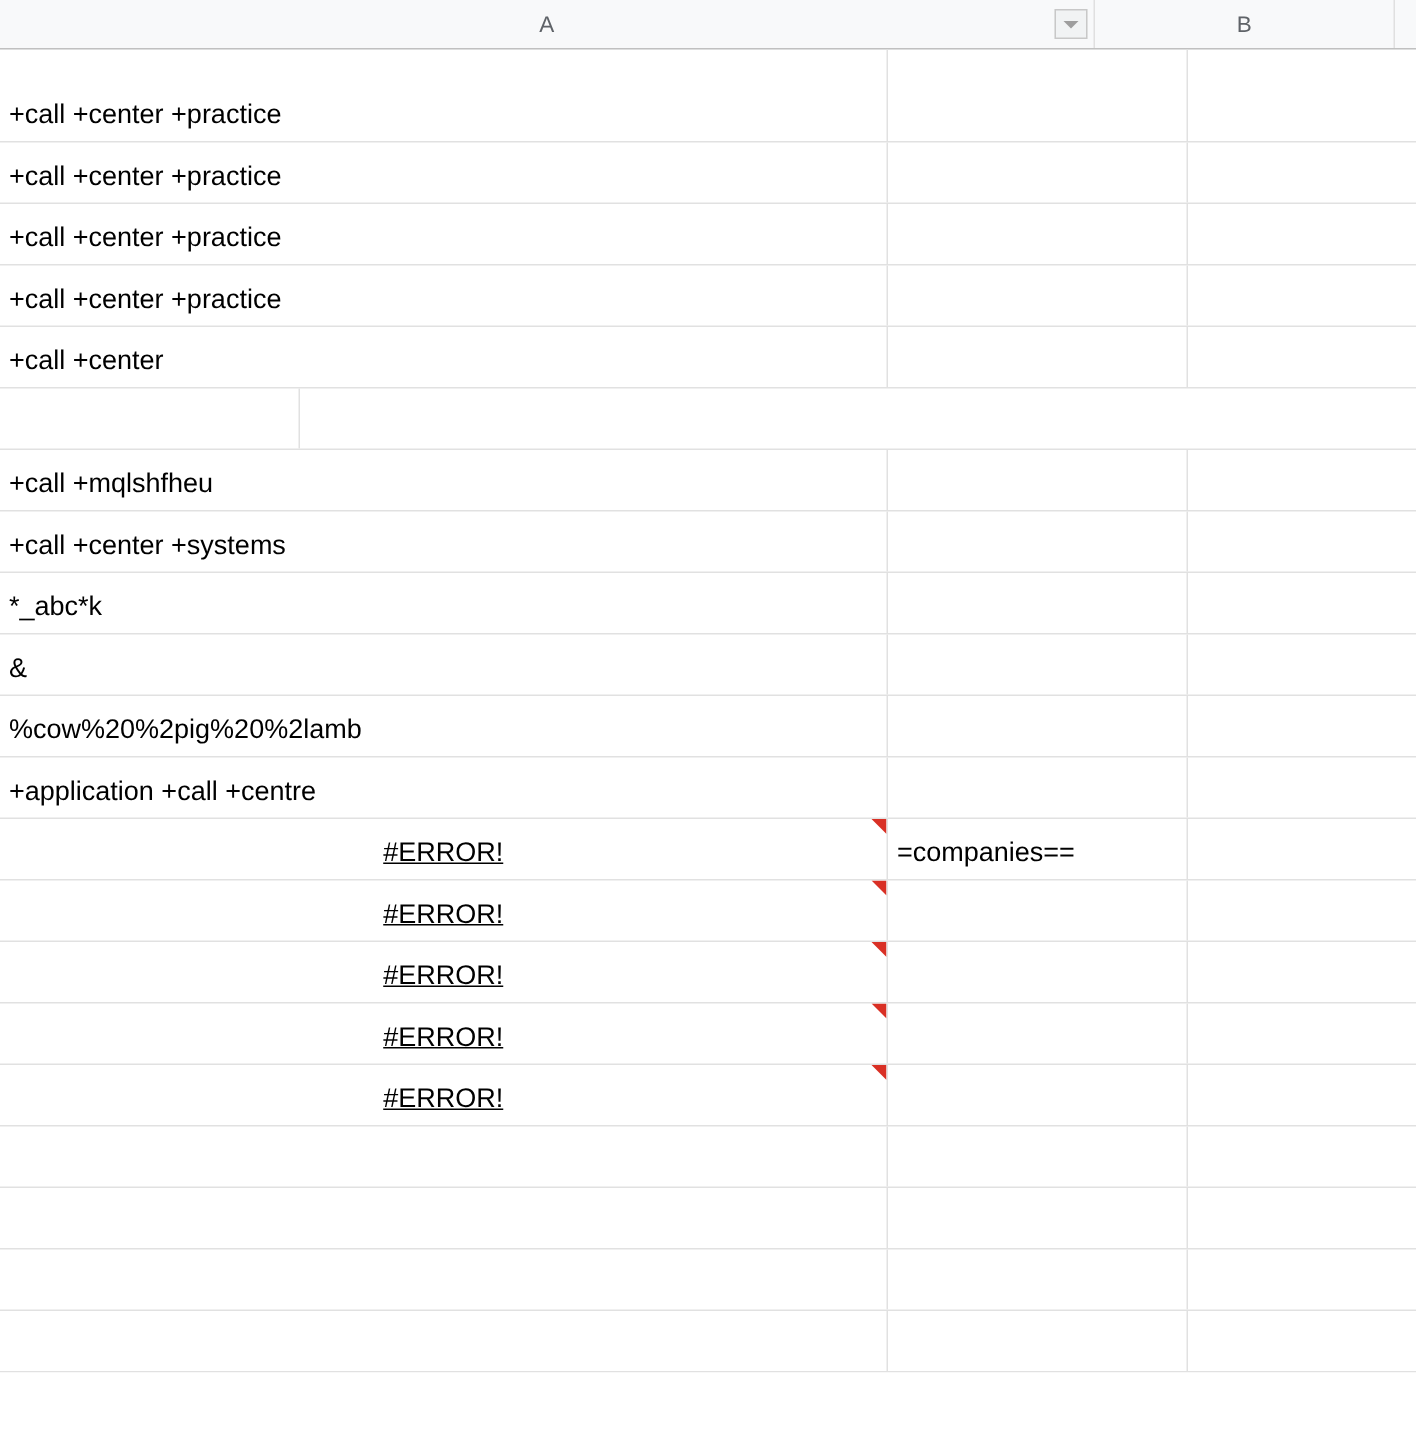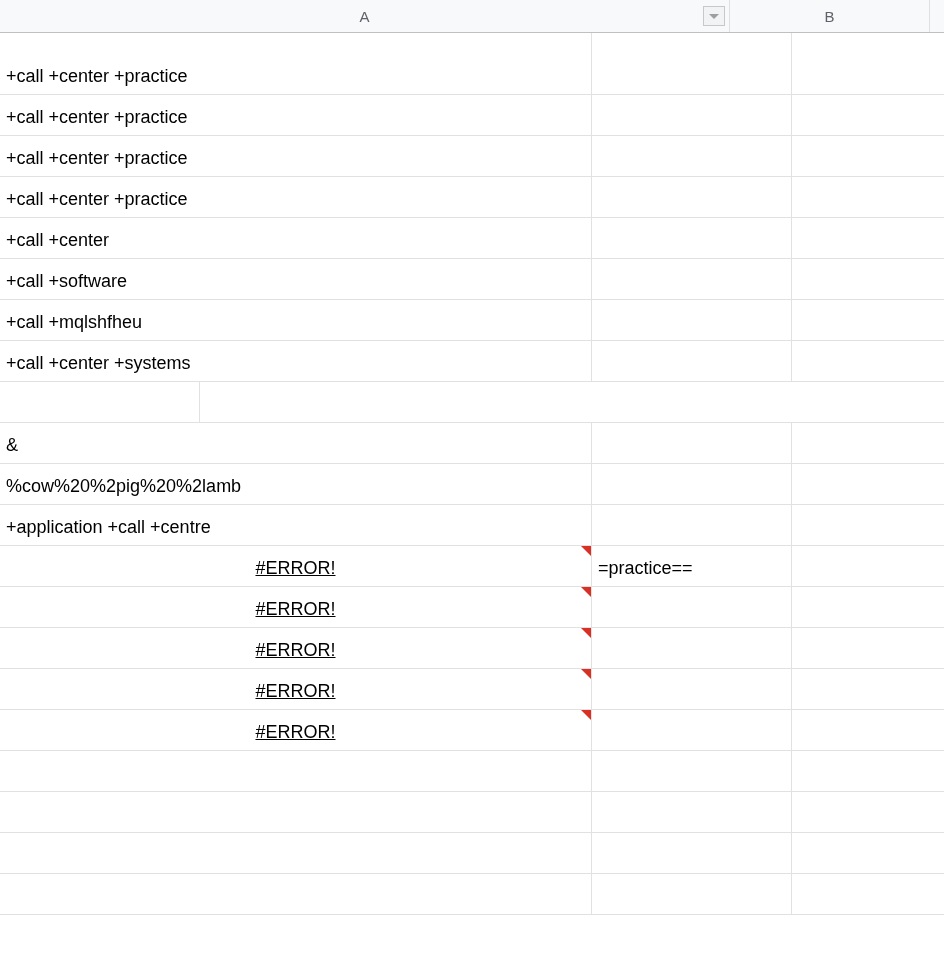--- a/index.html
+++ b/index.html
@@ -117,56 +117,56 @@
         <div class="cell col-a">+call +center +practice</div>
         <div class="cell col-b"></div>
         <div class="cell col-c"></div>
       </div>
       <div class="row">
         <div class="cell col-a">+call +center</div>
         <div class="cell col-b"></div>
         <div class="cell col-c"></div>
       </div>
       <div class="row">
-        <div class="cell col-a">+call +software</div>
         <div class="cell col-b"></div>
         <div class="cell col-c"></div>
       </div>
       <div class="row">
         <div class="cell col-a">+call +mqlshfheu</div>
         <div class="cell col-b"></div>
         <div class="cell col-c"></div>
       </div>
       <div class="row">
         <div class="cell col-a">+call +center +systems</div>
         <div class="cell col-b"></div>
         <div class="cell col-c"></div>
       </div>
       <div class="row">
+        <div class="cell col-a">*_abc*k</div>
         <div class="cell col-b"></div>
         <div class="cell col-c"></div>
       </div>
       <div class="row">
         <div class="cell col-a">&amp;</div>
         <div class="cell col-b"></div>
         <div class="cell col-c"></div>
       </div>
       <div class="row">
         <div class="cell col-a">%cow%20%2pig%20%2lamb</div>
         <div class="cell col-b"></div>
         <div class="cell col-c"></div>
       </div>
       <div class="row">
         <div class="cell col-a">+application +call +centre</div>
         <div class="cell col-b"></div>
         <div class="cell col-c"></div>
       </div>
       <div class="row">
         <div class="cell col-a center">#ERROR!<div class="error-flag"></div></div>
-        <div class="cell col-b">=practice==</div>
+        <div class="cell col-b">=companies==</div>
         <div class="cell col-c"></div>
       </div>
       <div class="row">
         <div class="cell col-a center">#ERROR!<div class="error-flag"></div></div>
         <div class="cell col-b"></div>
         <div class="cell col-c"></div>
       </div>
       <div class="row">
         <div class="cell col-a center">#ERROR!<div class="error-flag"></div></div>
         <div class="cell col-b"></div>

